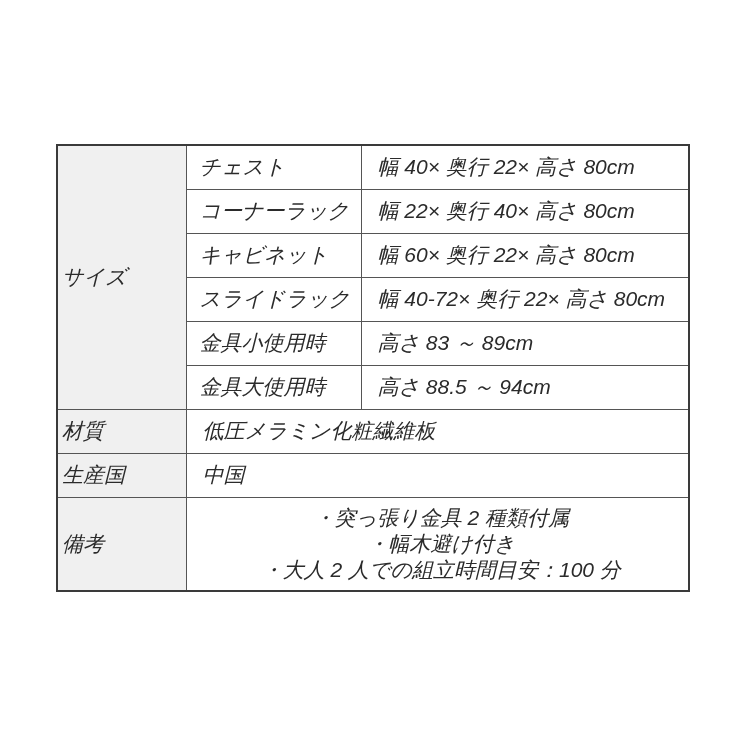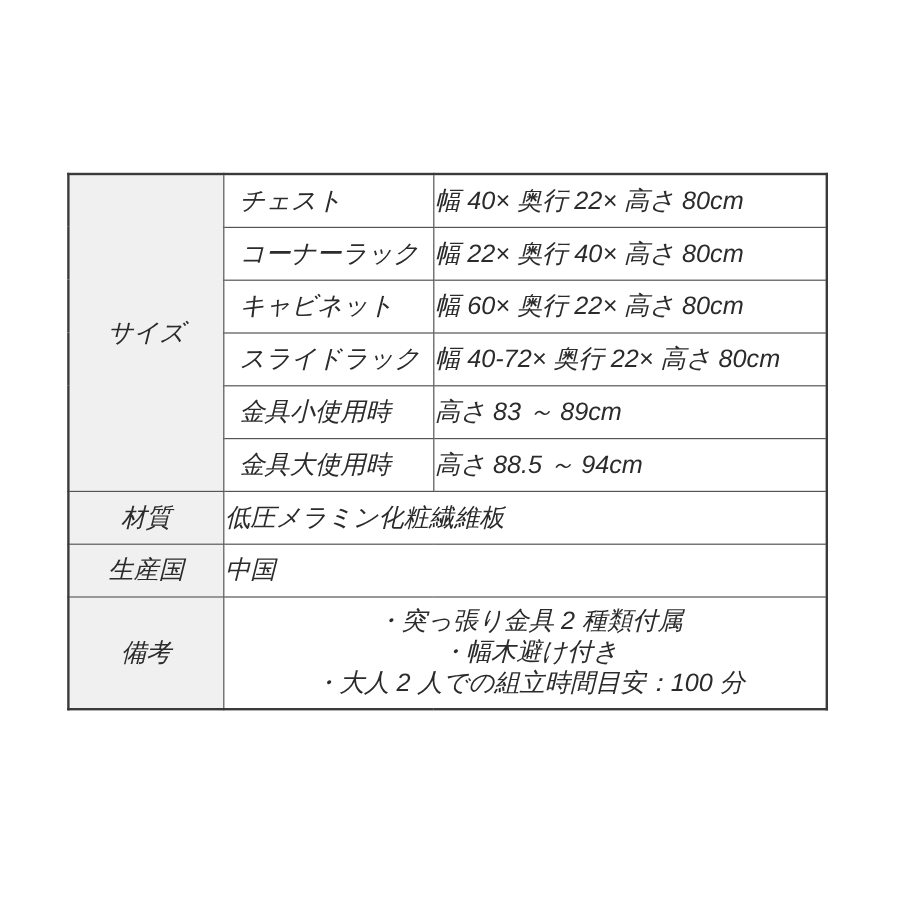--- a/index.html
+++ b/index.html
@@ -36,29 +36,29 @@
   table.spec-table td {
     border: 1px solid var(--border-color);
     vertical-align: middle;
     overflow: hidden;
     white-space: nowrap;
     font-style: italic;
   }
   th.cat {
     background: var(--header-bg);
     font-weight: normal;
-    text-align: center;
+    text-align: left;
     padding: 0 4px;
   }
   td.sub {
     padding: 0 6px 0 13px;
     background: #ffffff;
   }
   td.val {
-    padding: 0 6px 0 1px;
+    padding: 0 6px 0 16px;
     background: #ffffff;
   }
   tr.size-row { height: 44px; }
   tr.major-row { height: 44px; margin-top: 47px; }
   tr.remarks-row { height: 91px; }
   td.remarks {
     padding: 7px 6px 7px 14px;
     line-height: 26px;
     vertical-align: middle;
     text-align: center;

